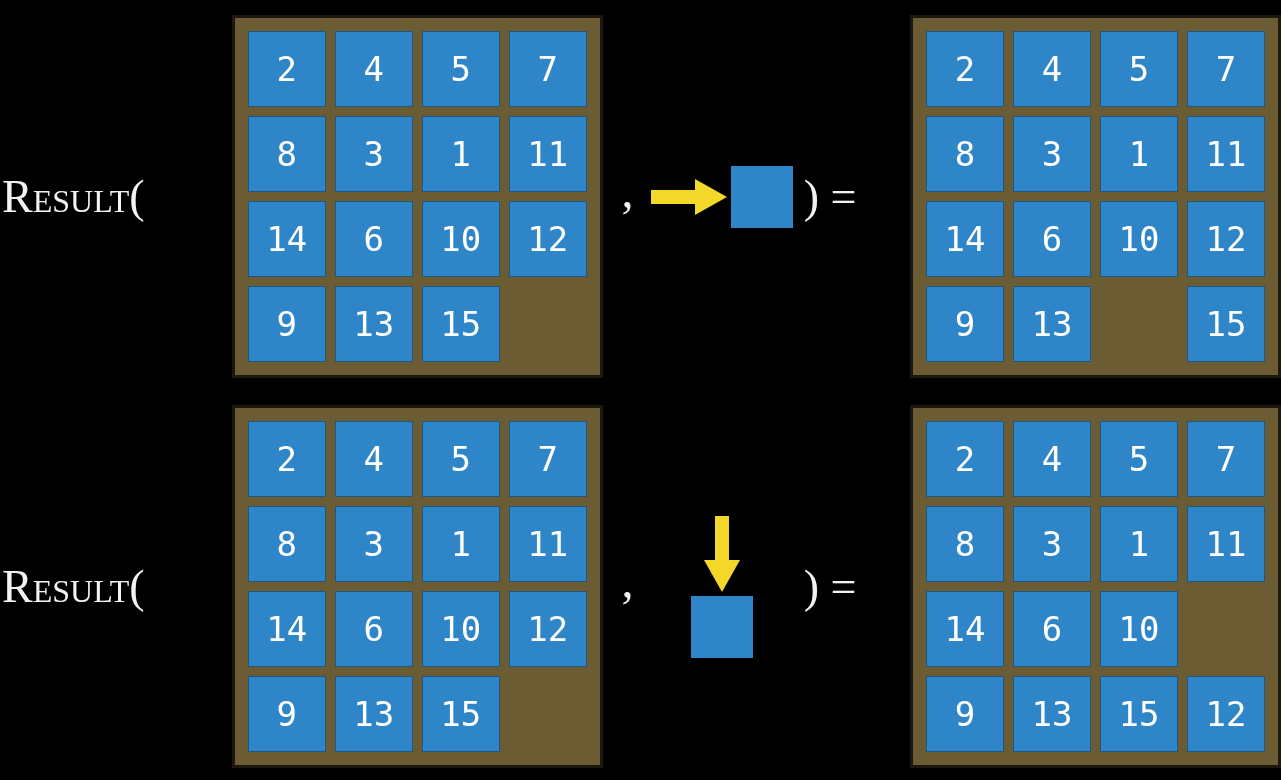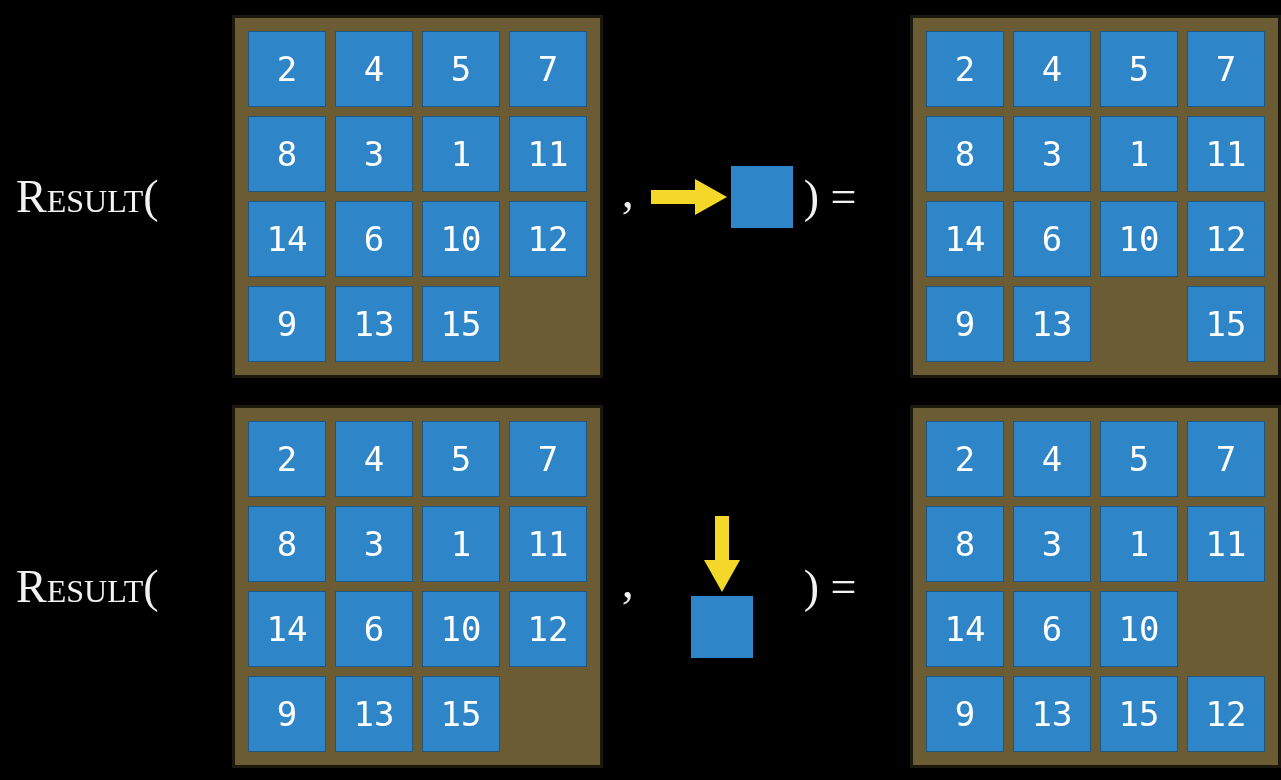--- a/index.html
+++ b/index.html
@@ -28,21 +28,21 @@
   }
   .eq-row.first { margin-top: 15px; }
   .eq-row.second { margin-top: 27px; }
 
   .func-label {
     width: 236px;
     color: var(--label-text);
     font-size: 46px;
     font-variant: small-caps;
     white-space: nowrap;
-    padding-left: 16px;
+    padding-left: 2px;
   }
   .comma {
     width: 22px;
     margin-left: 14px;
     color: var(--label-text);
     font-size: 48px;
     text-align: center;
     transform: translateY(-6px);
   }
   .close-eq {

